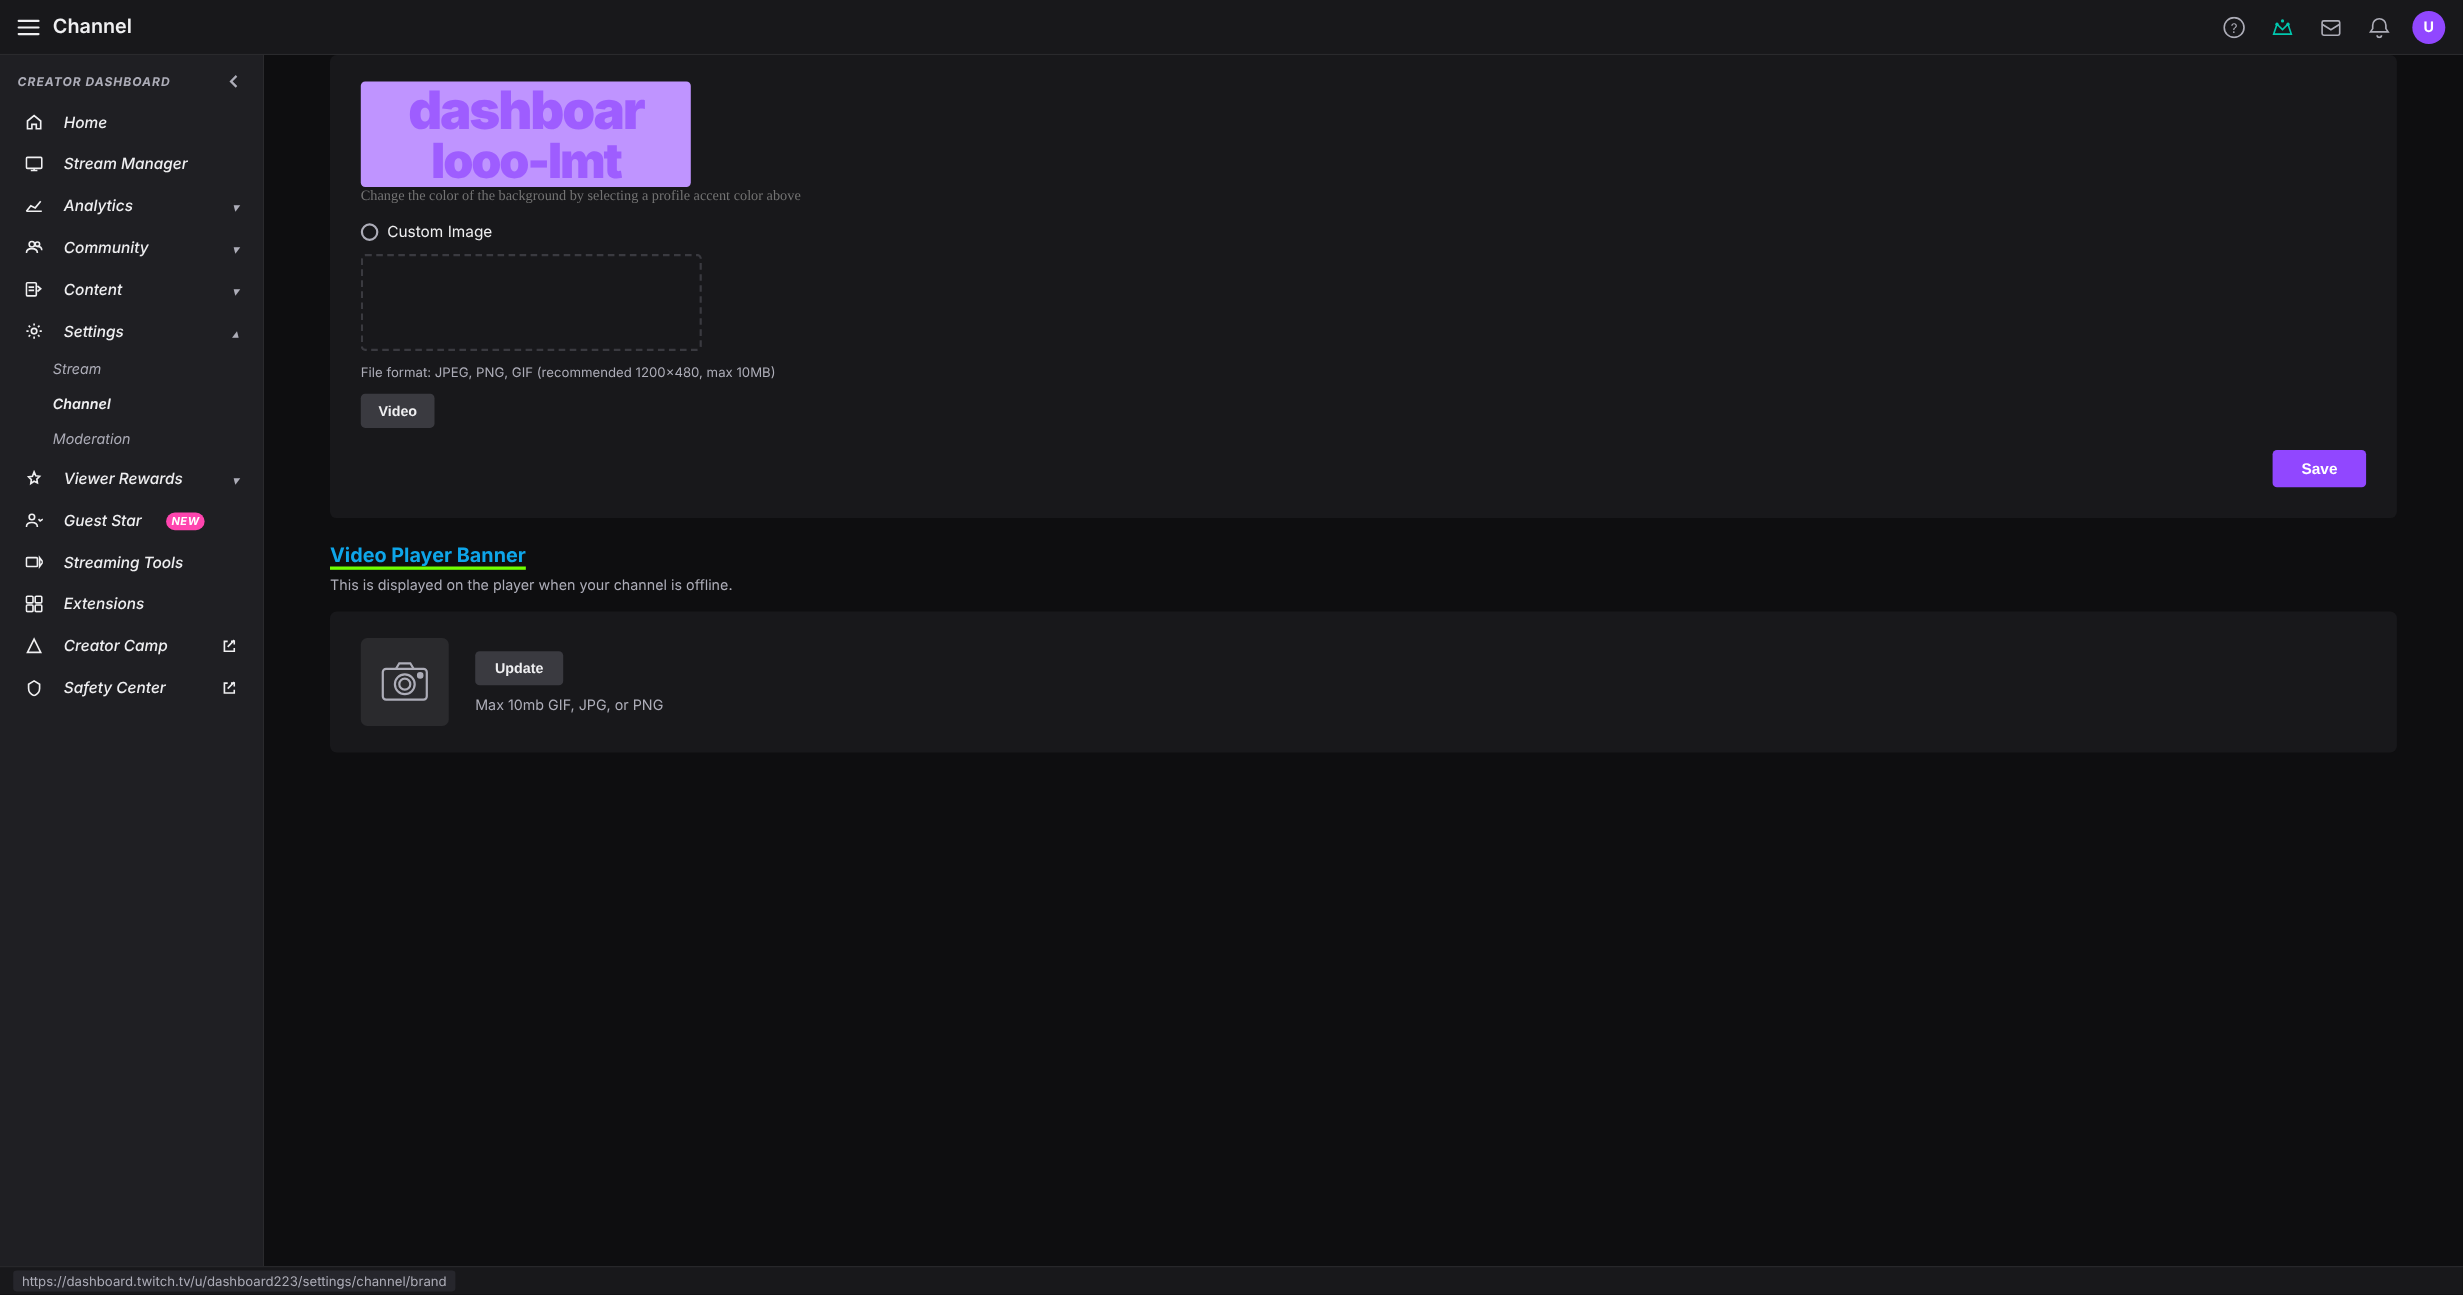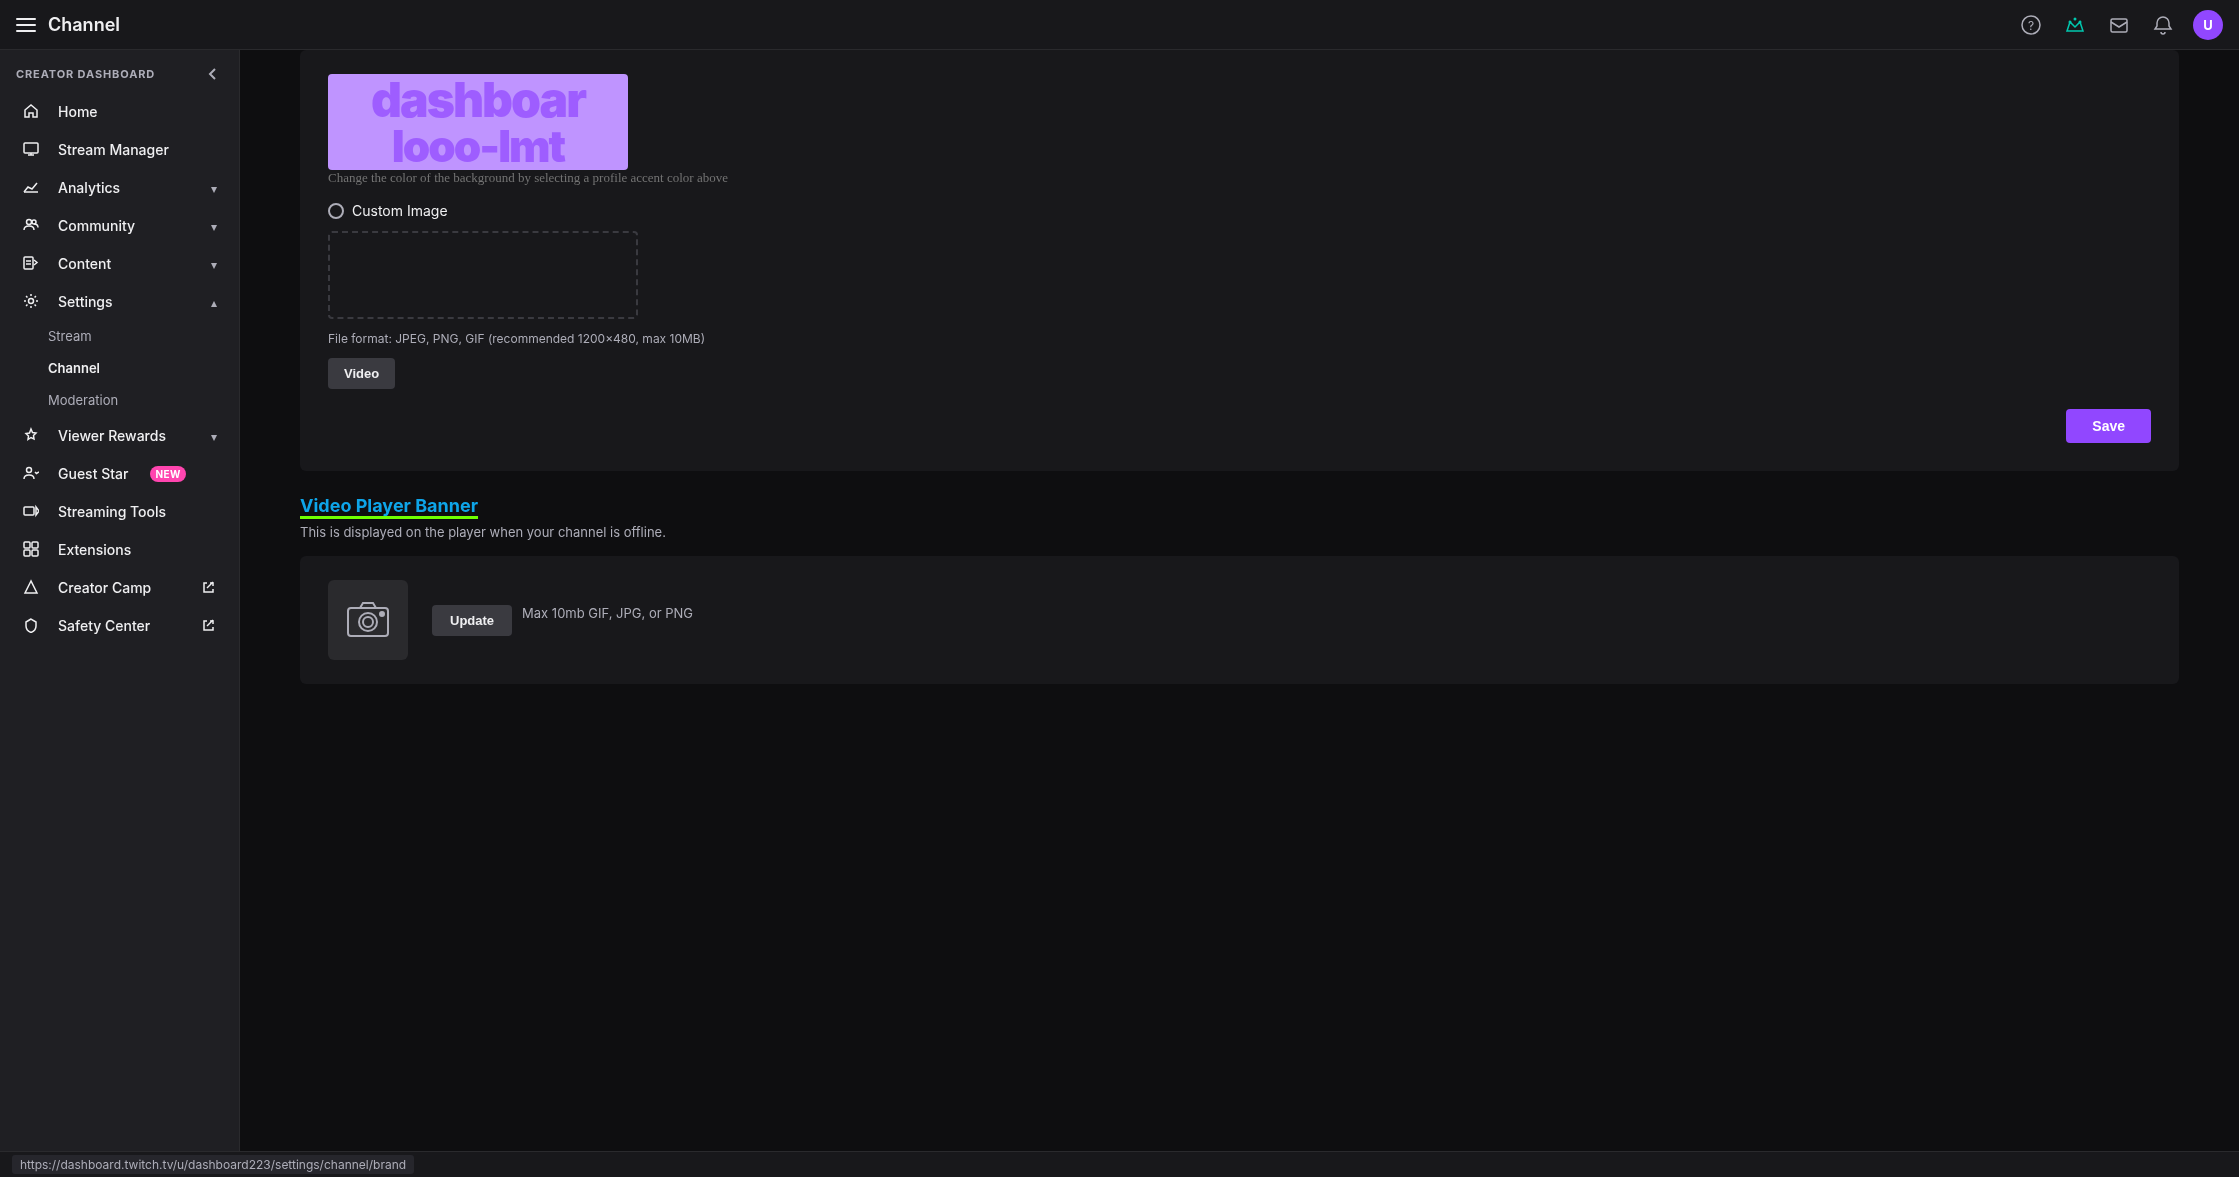--- a/index.html
+++ b/index.html
@@ -65,20 +65,21 @@
 
     
     .sidebar {
       width: 240px;
       background: #1f1f23;
       display: flex;
       flex-direction: column;
       flex-shrink: 0;
       overflow-y: auto;
       border-right: 1px solid #2a2a2d;
+      font-style: italic;
     }
     .sidebar-header {
       padding: 14px 16px 8px;
       display: flex; align-items: center; justify-content: space-between;
     }
     .sidebar-header-label {
       font-size: 11px; font-weight: 700; letter-spacing: 0.08em;
       color: #adadb8; text-transform: uppercase;
     }
     .sidebar-collapse-btn {
@@ -220,21 +221,21 @@
       margin-top: 12px;
     }
     .camera-icon-box {
       width: 80px; height: 80px;
       background: #2a2a2d;
       border-radius: 6px;
       display: flex; align-items: center; justify-content: center;
       flex-shrink: 0;
     }
     .camera-icon-box svg { color: #adadb8; }
-    .video-banner-info { display: flex; flex-direction: row; gap: 10px; }
+    .video-banner-info { display: flex; flex-direction: column; gap: 10px; }
     .btn-update {
       background: #3a3a40; color: #efeff1;
       border: none; border-radius: 4px;
       padding: 8px 18px; font-size: 13px; font-weight: 600;
       cursor: pointer; align-self: flex-start;
     }
     .update-note { color: #adadb8; font-size: 13px; }
 
     
     .statusbar {

